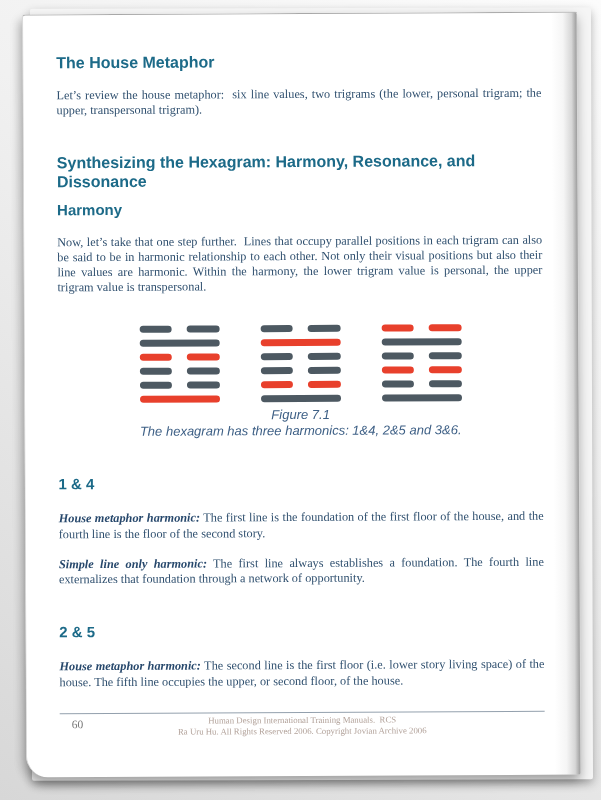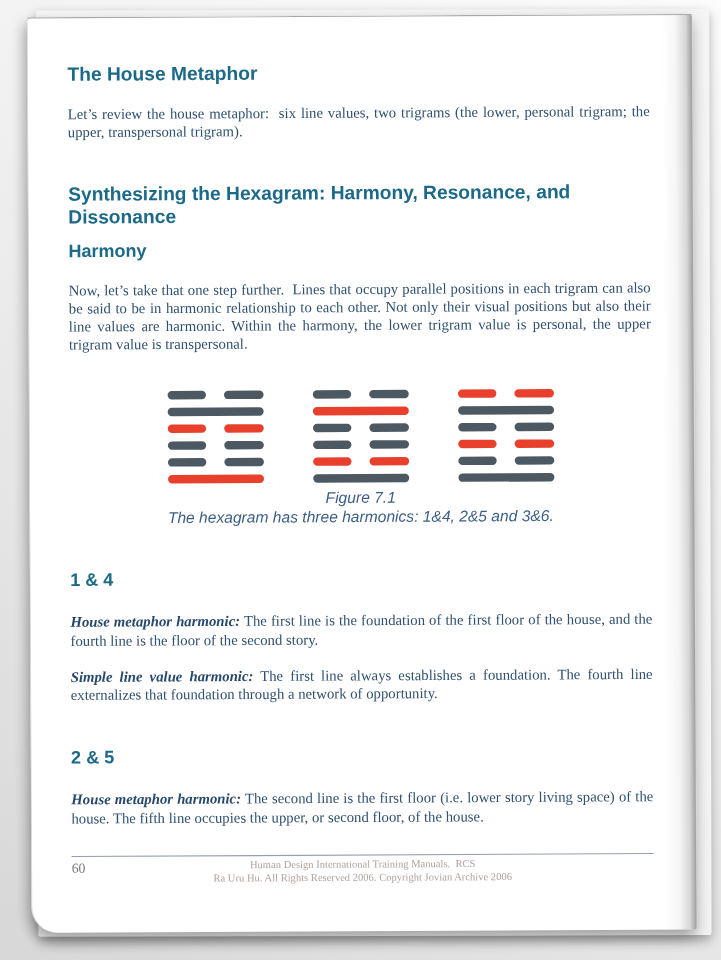--- a/index.html
+++ b/index.html
@@ -81,21 +81,21 @@
     font-size:13px;line-height:15px;color:#3d5f85;text-align:center;margin-top:1px;
   }
   .footer{
     position:absolute;left:33px;right:36px;bottom:40px;
   }
   .footer-rule{
     border:none;border-top:1px solid #93a0ad;margin:0 0 2px 0;
   }
   .footer-inner{position:relative;}
   .page-number{
-    position:absolute;left:0;top:2px;
+    position:absolute;left:12px;top:2px;
     font-size:11.5px;color:#787878;
   }
   .footer-line{
     text-align:center;font-size:8.8px;line-height:10.5px;
     color:#b2a29a;
   }
 </style>
 </head>
 <body>
 
@@ -191,21 +191,21 @@
             </div>
           </div>
         <div class="caption-label">Figure 7.1</div>
         <div class="caption-text">The hexagram has three harmonics: 1&amp;4, 2&amp;5 and 3&amp;6.</div>
       </div>
 
       <h2 class="h-sub mt36">1 &amp; 4</h2>
 
       <p class="body-p mt18"><b>House metaphor harmonic:</b><span> The first line is the foundation of the first floor of the house, and the fourth line is the floor of the second story.</span></p>
 
-      <p class="body-p mt15"><b>Simple line value harmonic:</b><span> The first line always establishes a foundation. The fourth line externalizes that foundation through a network of opportunity.</span></p>
+      <p class="body-p mt15"><b>Simple line only harmonic:</b><span> The first line always establishes a foundation. The fourth line externalizes that foundation through a network of opportunity.</span></p>
 
       <h2 class="h-sub mt36">2 &amp; 5</h2>
 
       <p class="body-p mt18"><b>House metaphor harmonic:</b><span> The second line is the first floor (i.e. lower story living space) of the house. The fifth line occupies the upper, or second floor, of the house.</span></p>
     </div>
 
     <div class="footer">
       <hr class="footer-rule">
       <div class="footer-inner">
         <span class="page-number">60</span>

